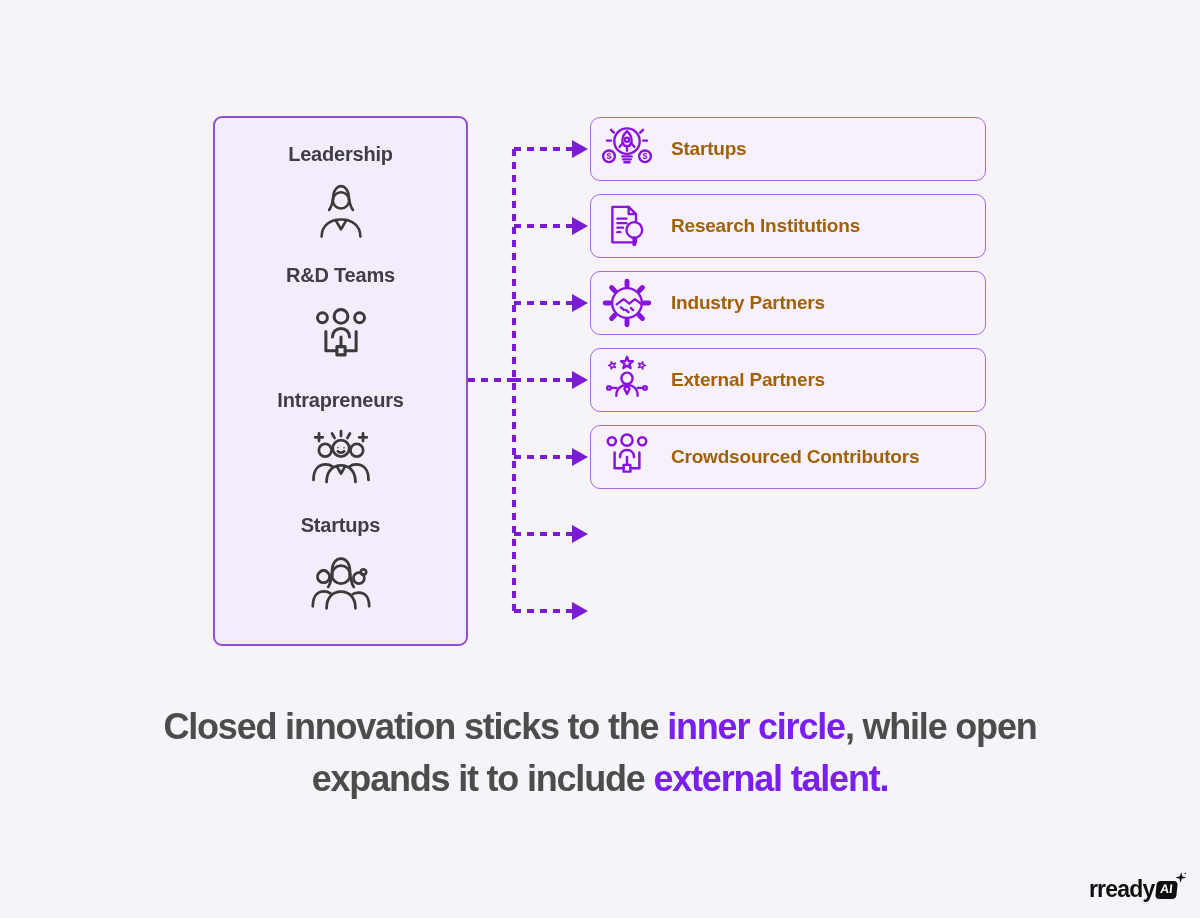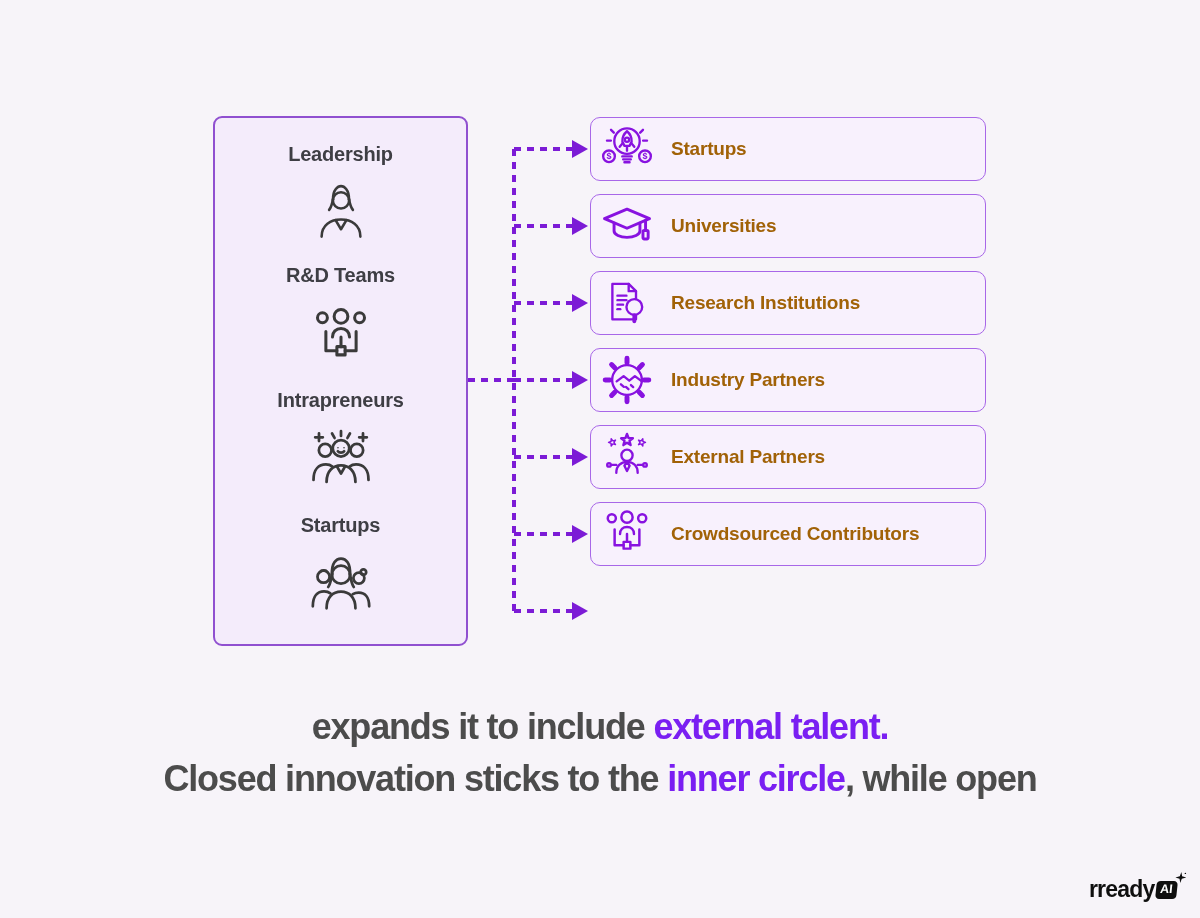--- a/index.html
+++ b/index.html
@@ -185,31 +185,20 @@
           <path d="M19.8 30.6 h8.4 M20.6 33.2 h6.8 M21.7 35.8 h4.6"></path>
           <circle cx="8" cy="30.5" r="5.2"></circle>
           <circle cx="40" cy="30.5" r="5.2"></circle>
           <text x="8" y="33.3" text-anchor="middle" font-size="8" font-weight="bold" fill="currentColor" stroke="none">$</text>
           <text x="40" y="33.3" text-anchor="middle" font-size="8" font-weight="bold" fill="currentColor" stroke="none">$</text>
         </svg>
       </span>
       <span class="ext-label">Startups</span>
     </div>
 
-    <div class="ext-box">
-      <span class="icon-purple">
-        <svg width="54" height="54" viewBox="0 0 48 48" fill="none" stroke="currentColor" stroke-width="2.6" stroke-linecap="round" stroke-linejoin="round">
-          <path d="M24 9 L44 17.5 L24 26 L4 17.5 Z"></path>
-          <path d="M12.5 21.5 v7 c0 3 5.2 5.6 11.5 5.6 s11.5-2.6 11.5-5.6 v-7"></path>
-          <path d="M40.5 19 v9"></path>
-          <rect x="38.2" y="28" width="4.6" height="7.5" rx="1.2"></rect>
-        </svg>
-      </span>
-      <span class="ext-label">Universities</span>
-    </div>
 
     <div class="ext-box">
       <span class="icon-purple">
         <svg width="54" height="54" viewBox="0 0 48 48" fill="none" stroke="currentColor" stroke-width="2.1" stroke-linecap="round" stroke-linejoin="round">
           <path d="M11 7 h14.5 L32 13.5 V38.5 H11 Z"></path>
           <path d="M25.5 7 v6.5 h6.5"></path>
           <path d="M15.5 17.5 h8 M15.5 21.5 h8 M15.5 25.5 h5"></path>
           <path d="M15.5 29.5 h2.5"></path>
           <circle cx="30.5" cy="27.5" r="7" fill="#f8f1fd"></circle>
           <path d="M30.5 34.8 v5.5" stroke-width="3.4"></path>
@@ -265,22 +254,22 @@
           <path d="M17.8 24 c0-3.6 2.6-6.2 6.2-6.2 s6.2 2.6 6.2 6.2"></path>
           <path d="M24 24 v7"></path>
           <rect x="21" y="31" width="6" height="6"></rect>
         </svg>
       </span>
       <span class="ext-label">Crowdsourced Contributors</span>
     </div>
   </div>
 
   <div class="caption">
+    <div><span>Closed innovation sticks to the </span><span class="hl">inner circle</span><span>, while open</span></div>
     <div><span>expands it to include </span><span class="hl">external talent.</span></div>
-    <div><span>Closed innovation sticks to the </span><span class="hl">inner circle</span><span>, while open</span></div>
   </div>
 
   <div class="logo">
     <span class="logo-text">rready</span>
     <span class="logo-badge">
       <span>AI</span>
       <span class="logo-sparkle">
         <svg width="11" height="11" viewBox="0 0 24 24" fill="currentColor">
           <path d="M12 0 L14.5 9.5 L24 12 L14.5 14.5 L12 24 L9.5 14.5 L0 12 L9.5 9.5 Z"></path>
           <circle cx="21" cy="3" r="1.6"></circle>

